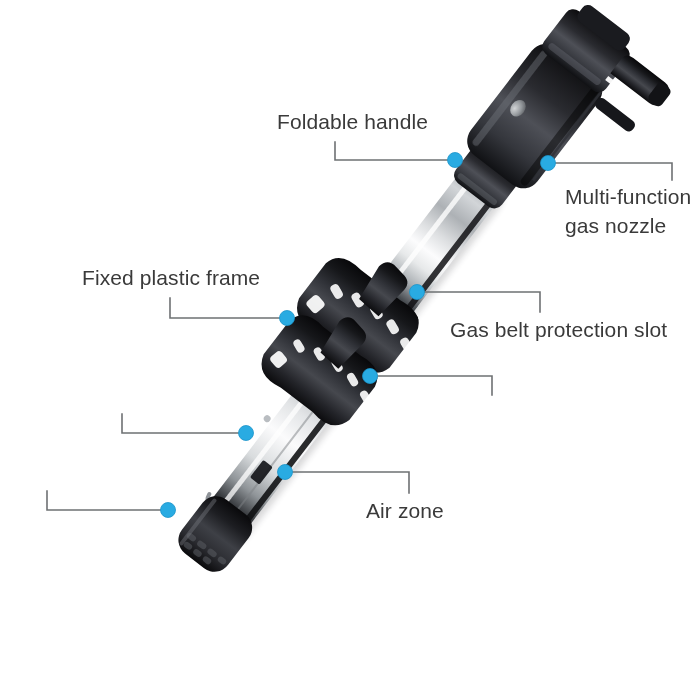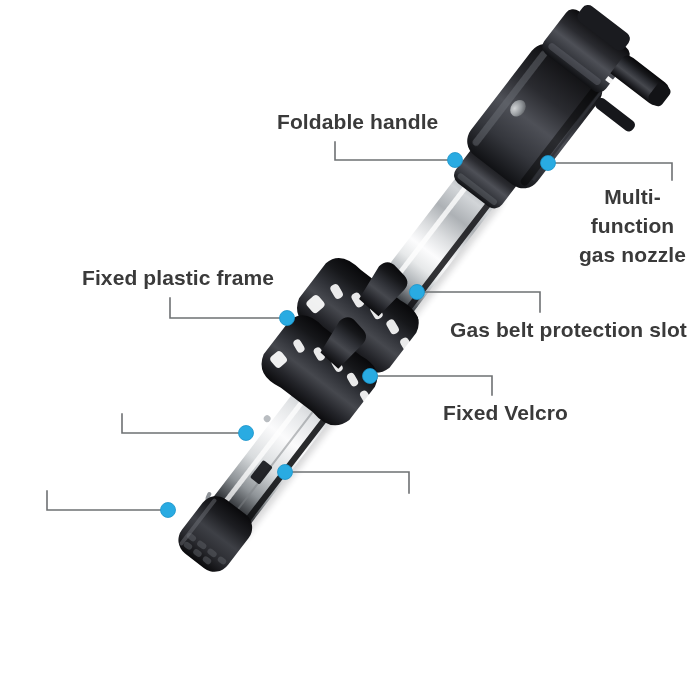--- a/index.html
+++ b/index.html
@@ -26,26 +26,25 @@
     height: 700px;
   }
   .callout-label {
     position: absolute;
     color: #3a3a3a;
     font-family: "Liberation Sans", sans-serif;
     font-size: 21px;
     line-height: 29px;
     letter-spacing: 0.1px;
     white-space: pre;
-    font-weight: 700;
+    font-weight: 400;
     -webkit-font-smoothing: antialiased;
   }
   .callout-label.two-line {
     white-space: pre-line;
-    text-align: center;
   }
 </style>
 </head>
 <body>
 
 <div id="stage">
 
   <svg id="diagram-svg" viewBox="0 0 700 700">
     <defs>
 
@@ -269,17 +268,17 @@
   <div class="callout-label" id="label-0" style="left: 277px; top: 107px;">Foldable handle</div>
 
   <div class="callout-label two-line" id="label-1" style="left: 565px; top: 182px;">Multi-function
 gas nozzle</div>
 
   <div class="callout-label" id="label-3" style="left: 450px; top: 315px;">Gas belt protection slot</div>
 
   <div class="callout-label" id="label-2" style="left: 82px; top: 263px;">Fixed plastic frame</div>
 
 
-  <div class="callout-label" id="label-5" style="left: 443px; top: 398px;">Fixed Velcro</div>
-
-
+
+
+  <div class="callout-label" id="label-7" style="left: 366px; top: 496px;">Air zone</div>
 
 </div>
 
 </body></html>

